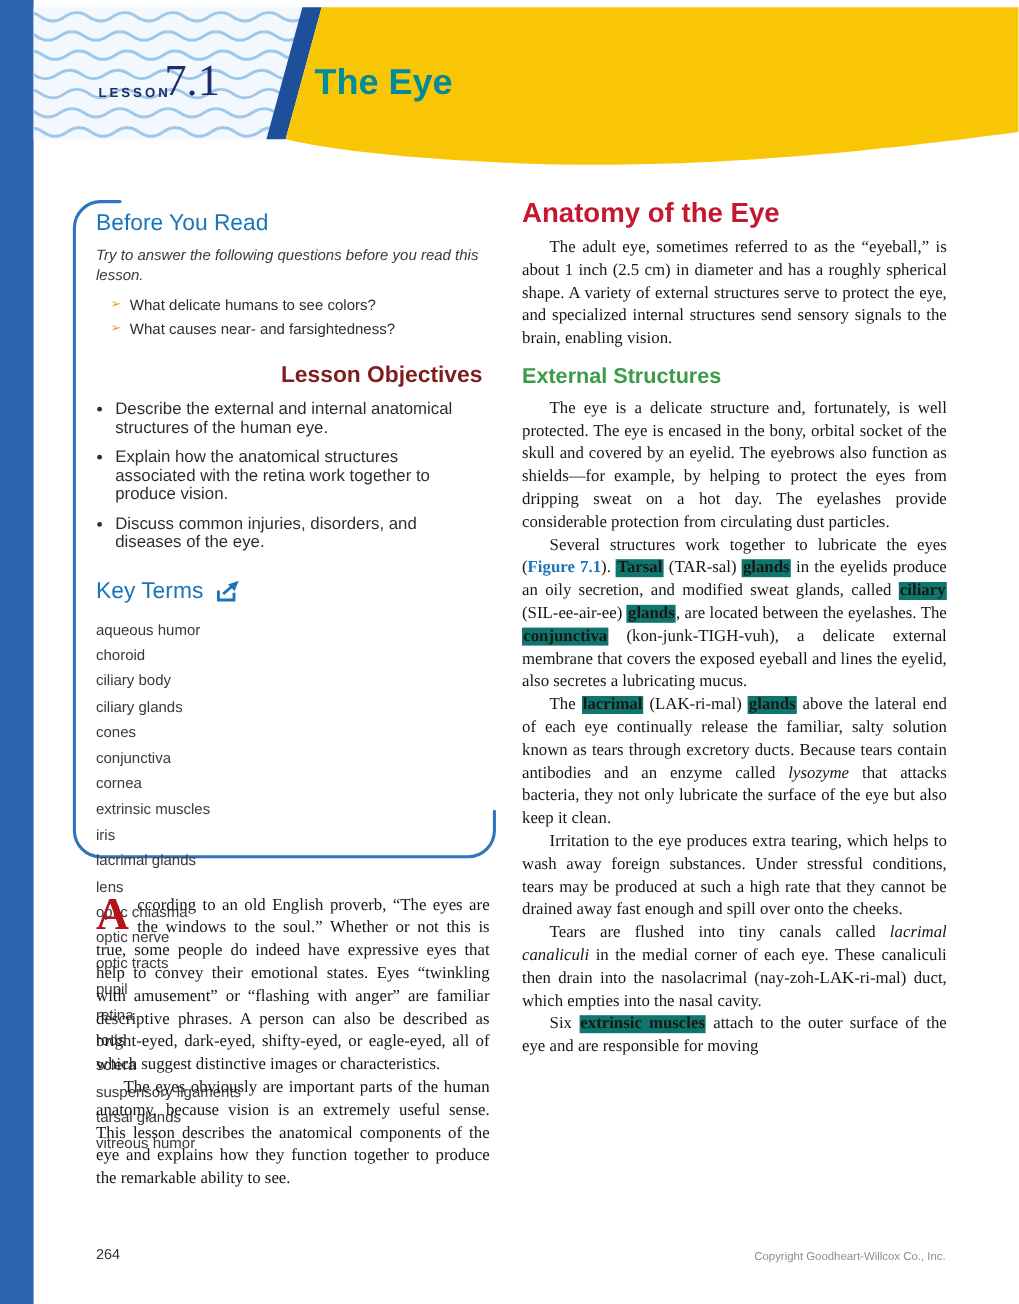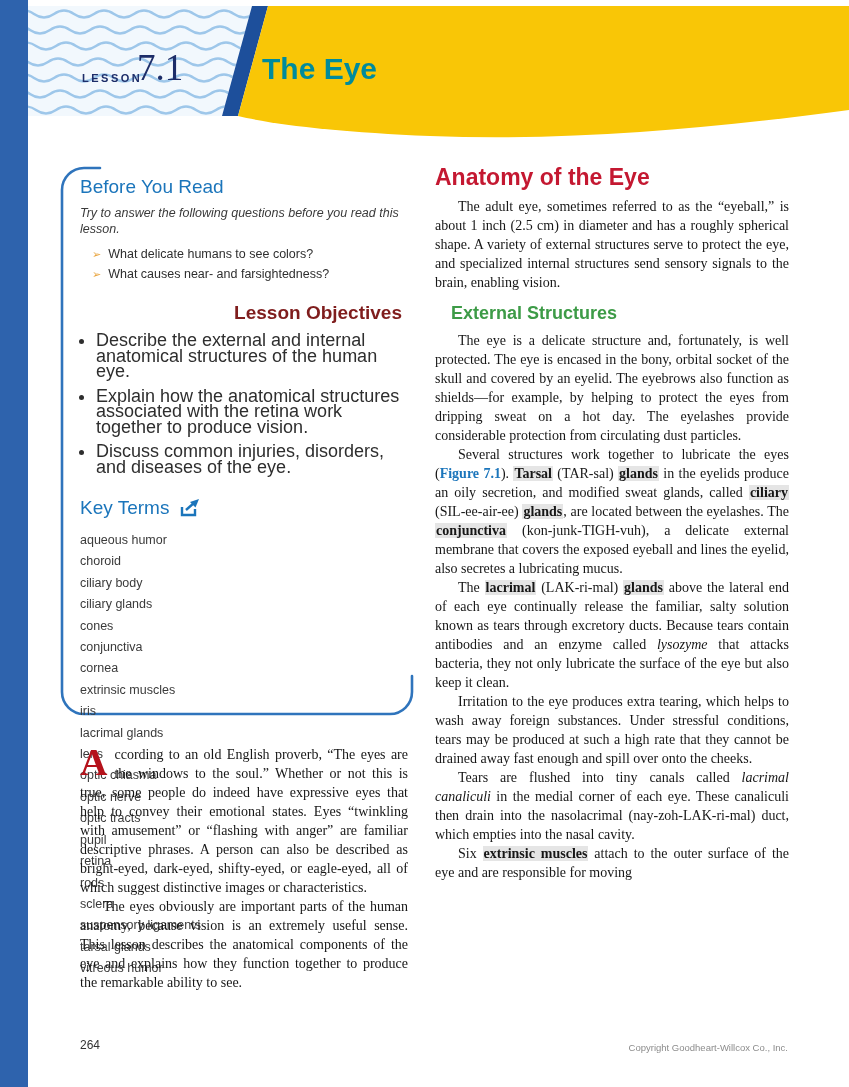--- a/index.html
+++ b/index.html
@@ -22,42 +22,42 @@
   .box-bracket{position:absolute;left:60px;top:166px;}
 
   
   .byr{position:absolute;left:80px;top:176px;width:322px;font-family:"Liberation Sans",sans-serif;color:#2e2e2e;}
   .h-blue{font-family:"Liberation Sans",sans-serif;font-size:19px;font-weight:normal;color:#1b75bb;margin:0;}
   .h-green{font-family:"Liberation Sans",sans-serif;font-size:19px;font-weight:bold;color:#7f1d1d;margin:20px 0 0;text-align:right;}
   .byr-intro{margin:7px 0 0;font-style:italic;font-size:12.5px;line-height:16px;color:#3a3a3a;}
   .q-list{list-style:none;margin:9px 0 0;padding:0 0 0 12px;}
   .q-list li{display:flex;gap:7px;font-size:12.5px;line-height:16px;margin:4px 0;color:#2e2e2e;}
   .arrow-bullet{color:#e8a33c;font-size:11px;line-height:16px;}
-  .obj-list{margin:9px 0 0;padding-left:16px;font-size:18px;line-height:15.5px;}
+  .obj-list{margin:9px 0 0;padding-left:16px;font-size:14px;line-height:15.5px;}
   .obj-list li{margin-bottom:9px;color:#2e2e2e;}
   .kt-head{display:flex;align-items:center;gap:9px;margin:22px 0 0;}
   .terms{display:flex;margin-top:11px;flex-direction:column;}
   .terms ul{list-style:none;margin:0;padding:0;font-size:12.5px;line-height:21.4px;color:#3a3a3a;}
   .terms ul:first-child{width:174px;flex:none;}
   .terms ul:last-child{flex:1;}
 
   
   .intro{position:absolute;left:80px;top:745px;width:328px;font-size:14px;line-height:19px;text-align:justify;}
   .intro p{margin:0;}
   .dropcap{float:left;font-size:38px;line-height:31px;font-weight:bold;color:#b5121b;padding:2px 7px 0 0;}
   p.indent{text-indent:23px;margin:0;}
 
   
   .rcol{position:absolute;left:435px;top:168px;width:354px;font-size:14px;line-height:19px;text-align:justify;}
   .h-red{font-family:"Liberation Sans",sans-serif;font-size:23px;font-weight:bold;color:#c41831;margin:0 0 10px;}
-  .h-green2{font-family:"Liberation Sans",sans-serif;font-size:18px;font-weight:bold;color:#3d9b47;margin:12px 16px 8px;}
+  .h-green2{font-family:"Liberation Sans",sans-serif;font-size:18px;font-weight:bold;color:#3d9b47;margin:12px 0 8px;}
   .rcol p{margin:0;}
 
   
-  .sg-hl{font-weight:bold;background:#e5e5e5;padding:0 1px;}
+  .sg-hl{font-weight:bold;background:#0f766e;padding:0 1px;}
   .sg-fig{font-weight:bold;color:#1b75bb;}
   .sg-it{font-style:italic;}
 
   
   .footer-left{position:absolute;left:80px;top:1038px;font-family:"Liberation Sans",sans-serif;font-size:12px;color:#333333;}
   .footer-right{position:absolute;right:61px;top:1042px;font-family:"Liberation Sans",sans-serif;font-size:9.5px;color:#8c8c8c;}
 </style>
 </head>
 <body>
 

